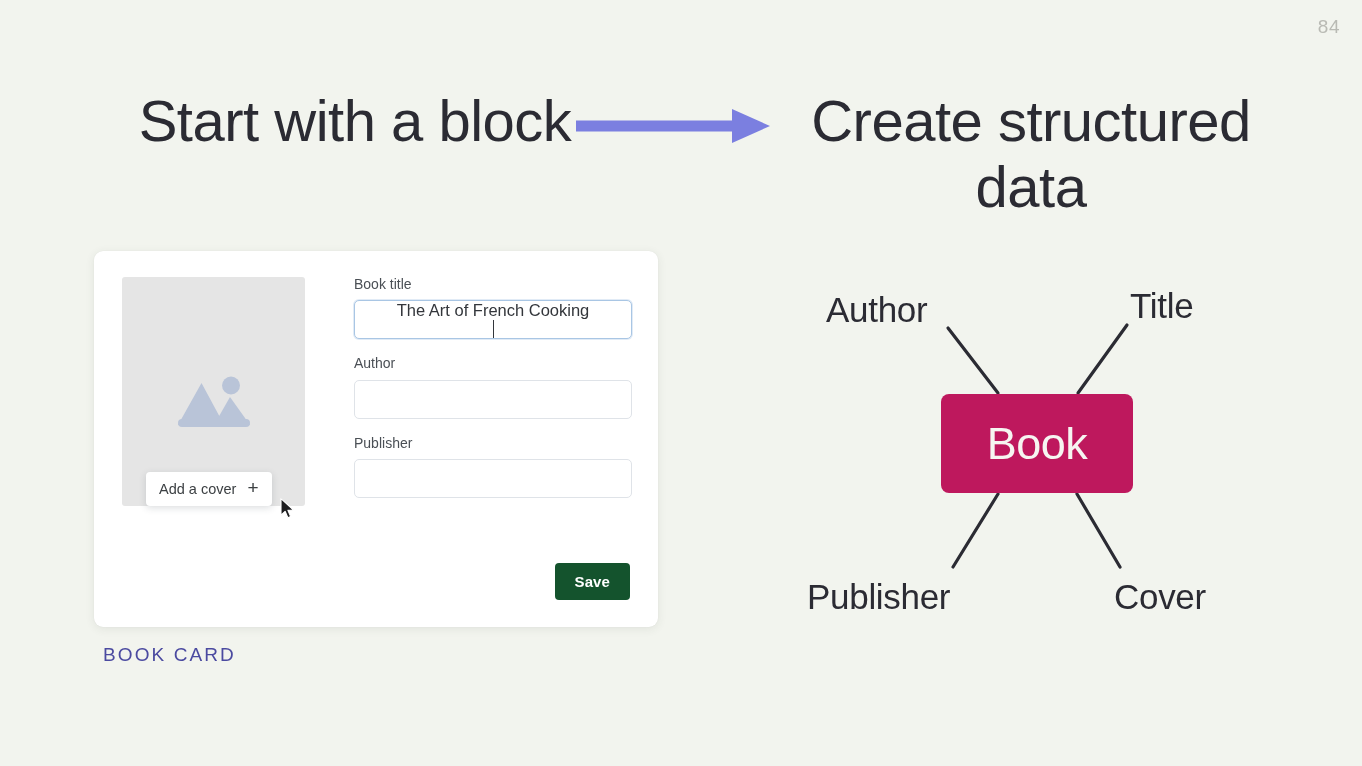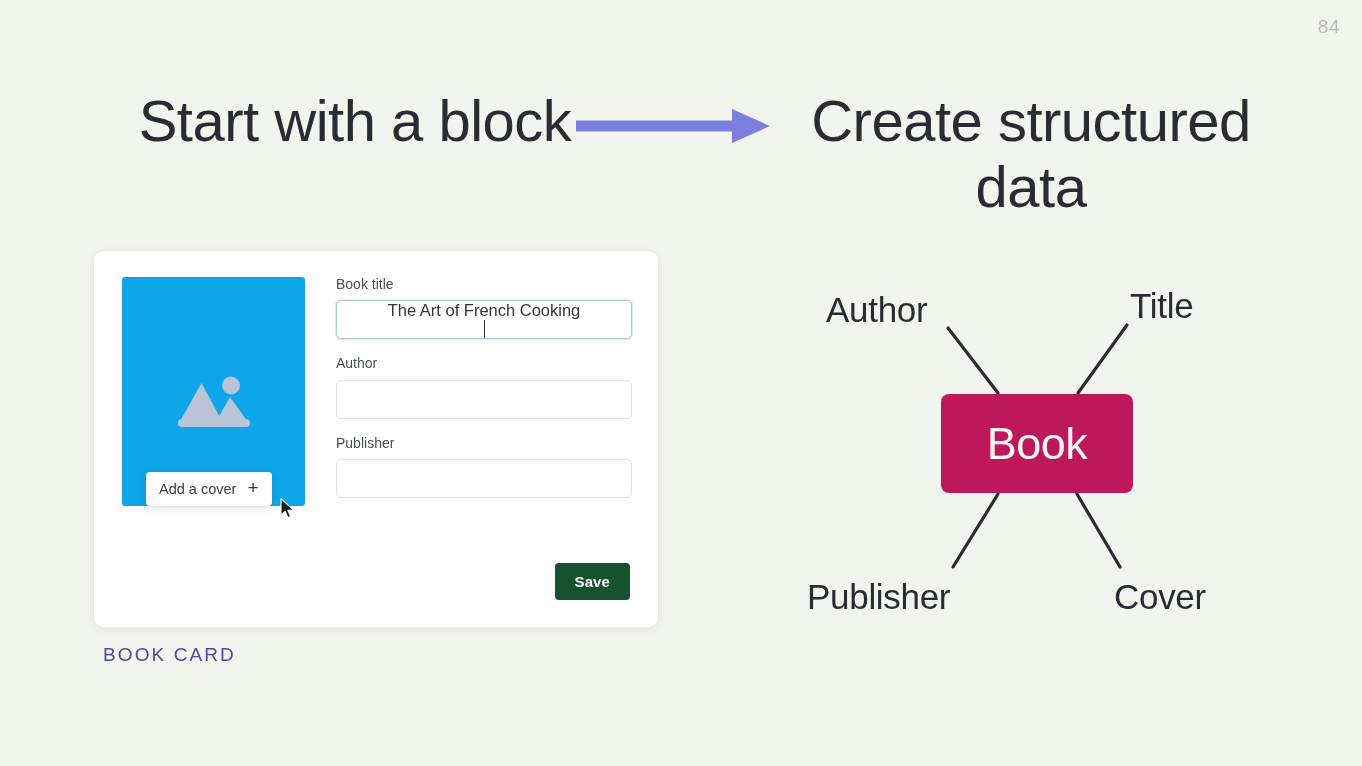--- a/index.html
+++ b/index.html
@@ -81,21 +81,21 @@
     inset: 0;
   }
 
   
   .cover-box {
     position: absolute;
     left: 28px;
     top: 26px;
     width: 183px;
     height: 229px;
-    background: #0ea5e9;
+    background: #e5e5e5;
     border-radius: 3px;
   }
   .cover-art {
     position: absolute;
     left: 50%;
     top: 96px;
     transform: translateX(-50%);
     width: 76px;
     height: 58px;
   }
@@ -166,21 +166,21 @@
     white-space: nowrap;
   }
   .caret {
     display: inline-block;
     width: 1px;
     height: 20px;
     background: #33363b;
     margin-left: 1px;
     vertical-align: middle;
   }
-  .field-group { margin-bottom: 17px; }
+  .field-group { margin-bottom: 17px; margin-left: 18px; }
   .field-group:last-of-type { margin-bottom: 0; }
 
   .save-row {
     position: absolute;
     left: 242px;
     right: 28px;
     top: 312px;
     display: flex;
     justify-content: flex-end;
   }

